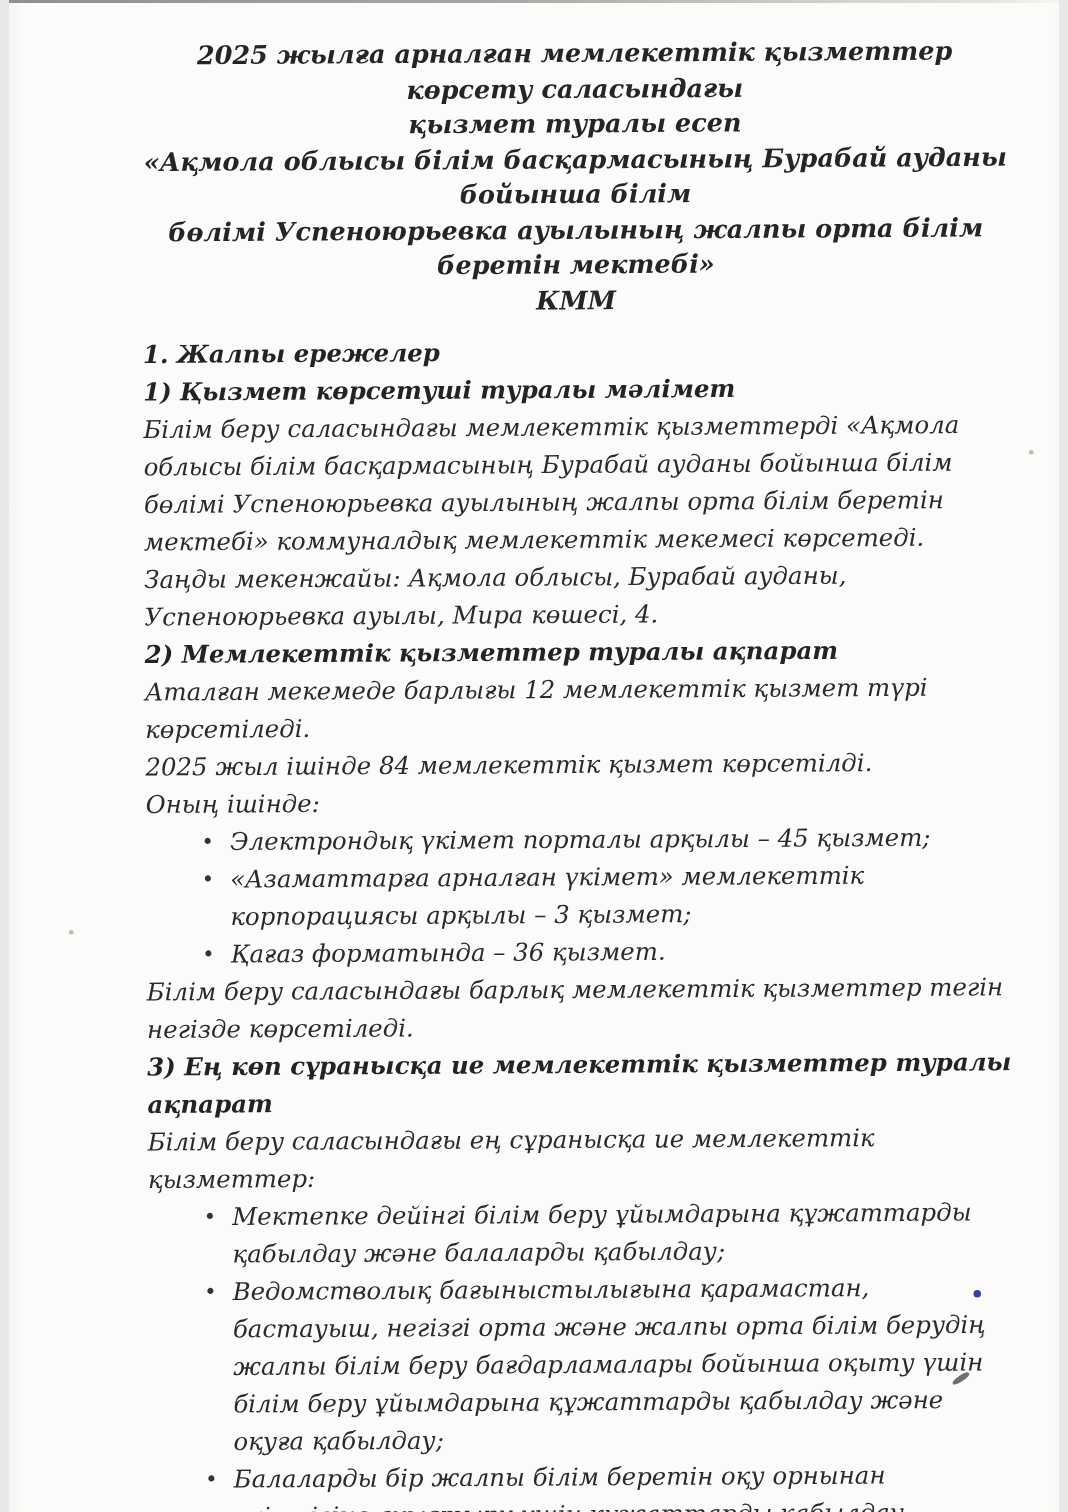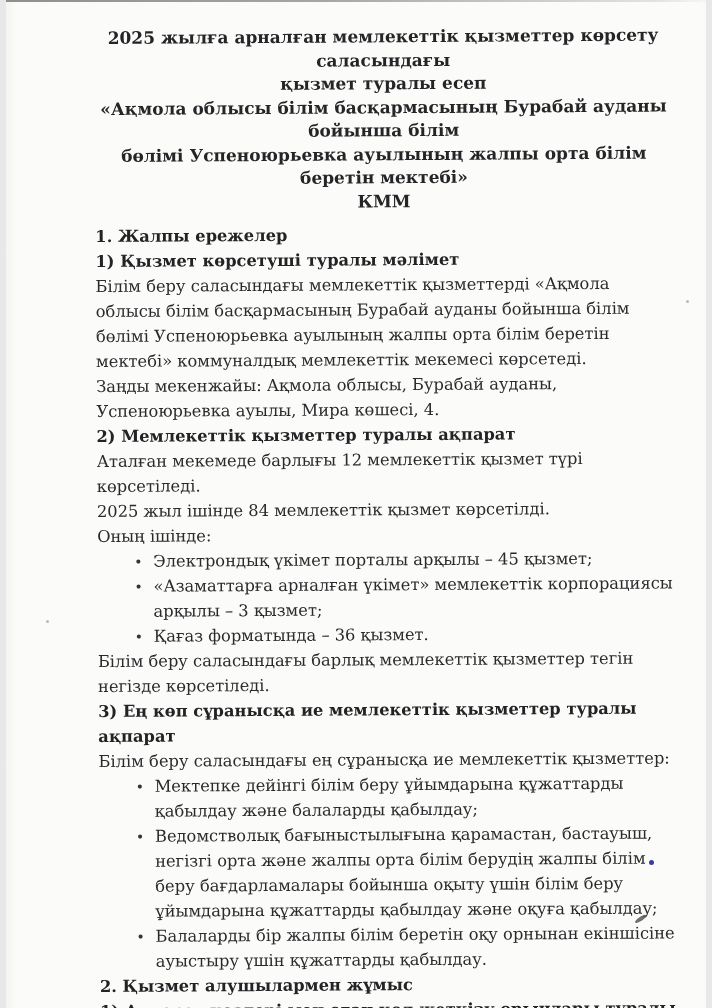--- a/index.html
+++ b/index.html
@@ -4,20 +4,21 @@
 <style>
   html,body { margin:0; padding:0; background:#e8e8e8; }
   .page {
     position:relative;
     width:700px; height:1008px;
     margin:0 auto;
     background:linear-gradient(90deg,#f4f4f1 0,#fbfbf9 10px,#fbfbf9 695px,#f5f5f2 712px),#fbfbf9;
     overflow:hidden;
     font-family:"DejaVu Serif","Liberation Serif",serif;
     color:#2a2a2d;
+    font-style:italic;
   }
   .scan-top-edge {
     position:absolute; top:0; left:0; width:712px; height:2px;
     background:linear-gradient(90deg,#8f8f8d 0,#a6a6a4 45%,#c6c6c3 70%,#e4e4e0 92%,rgba(230,230,226,0));
   }
   .content {
     position:absolute; top:27px; left:88px; width:578px;
     transform:rotate(-0.35deg);
     transform-origin:left top;
   }

